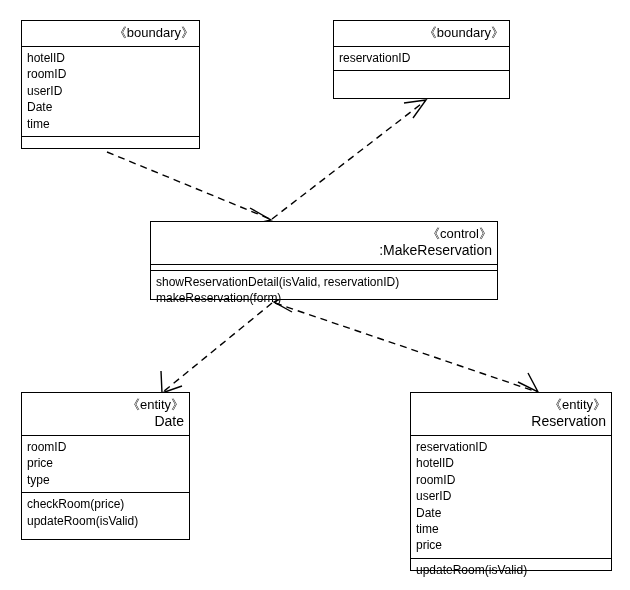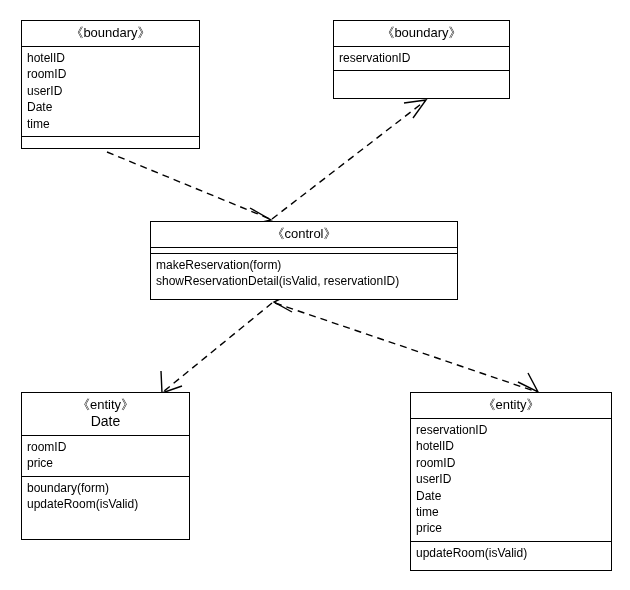--- a/index.html
+++ b/index.html
@@ -29,21 +29,21 @@
     z-index: 2;
   }
   .compartment {
     box-sizing: border-box;
     padding: 3px 5px 4px 5px;
   }
   .compartment + .compartment {
     border-top: 1.5px solid #000000;
   }
   .comp-header {
-    text-align: center;
+    text-align: right;
     padding: 4px 5px 5px 5px;
   }
   .comp-empty-thin {
     height: 6px;
     padding: 0;
   }
   .comp-empty-box {
     height: 22px;
     padding: 0;
   }
@@ -133,49 +133,52 @@
   <div class="uml-class" style="left:333px; top:20px; width:177px; height:79px;">
     <div class="compartment comp-header">
       <span class="stereotype">《boundary》</span>
     </div>
     <div class="compartment">
       <span class="member">reservationID</span>
     </div>
     <div class="compartment comp-empty-box"></div>
   </div>
 
-  <div class="uml-class" style="left:150px; top:221px; width:308px; height:79px;">
+  <div class="uml-class" style="left:150px; top:221px; width:348px; height:79px;">
     <div class="compartment comp-header">
       <span class="stereotype">《control》</span>
+      <span class="class-name">:MakeReservation</span>
     </div>
     <div class="compartment comp-empty-thin"></div>
     <div class="compartment">
+      <span class="member">showReservationDetail(isValid, reservationID)</span>
       <span class="member">makeReservation(form)</span>
-      <span class="member">showReservationDetail(isValid, reservationID)</span>
     </div>
   </div>
 
   <div class="uml-class" style="left:21px; top:392px; width:169px; height:148px;">
     <div class="compartment comp-header">
       <span class="stereotype">《entity》</span>
       <span class="class-name">Date</span>
     </div>
     <div class="compartment">
       <span class="member">roomID</span>
       <span class="member">price</span>
+      <span class="member">type</span>
     </div>
     <div class="compartment">
-      <span class="member">boundary(form)</span>
+      <span class="member">checkRoom(price)</span>
       <span class="member">updateRoom(isValid)</span>
     </div>
   </div>
 
   <div class="uml-class" style="left:410px; top:392px; width:202px; height:179px;">
     <div class="compartment comp-header">
       <span class="stereotype">《entity》</span>
+      <span class="class-name">Reservation</span>
     </div>
     <div class="compartment">
       <span class="member">reservationID</span>
       <span class="member">hotelID</span>
       <span class="member">roomID</span>
       <span class="member">userID</span>
       <span class="member">Date</span>
       <span class="member">time</span>
       <span class="member">price</span>
     </div>

